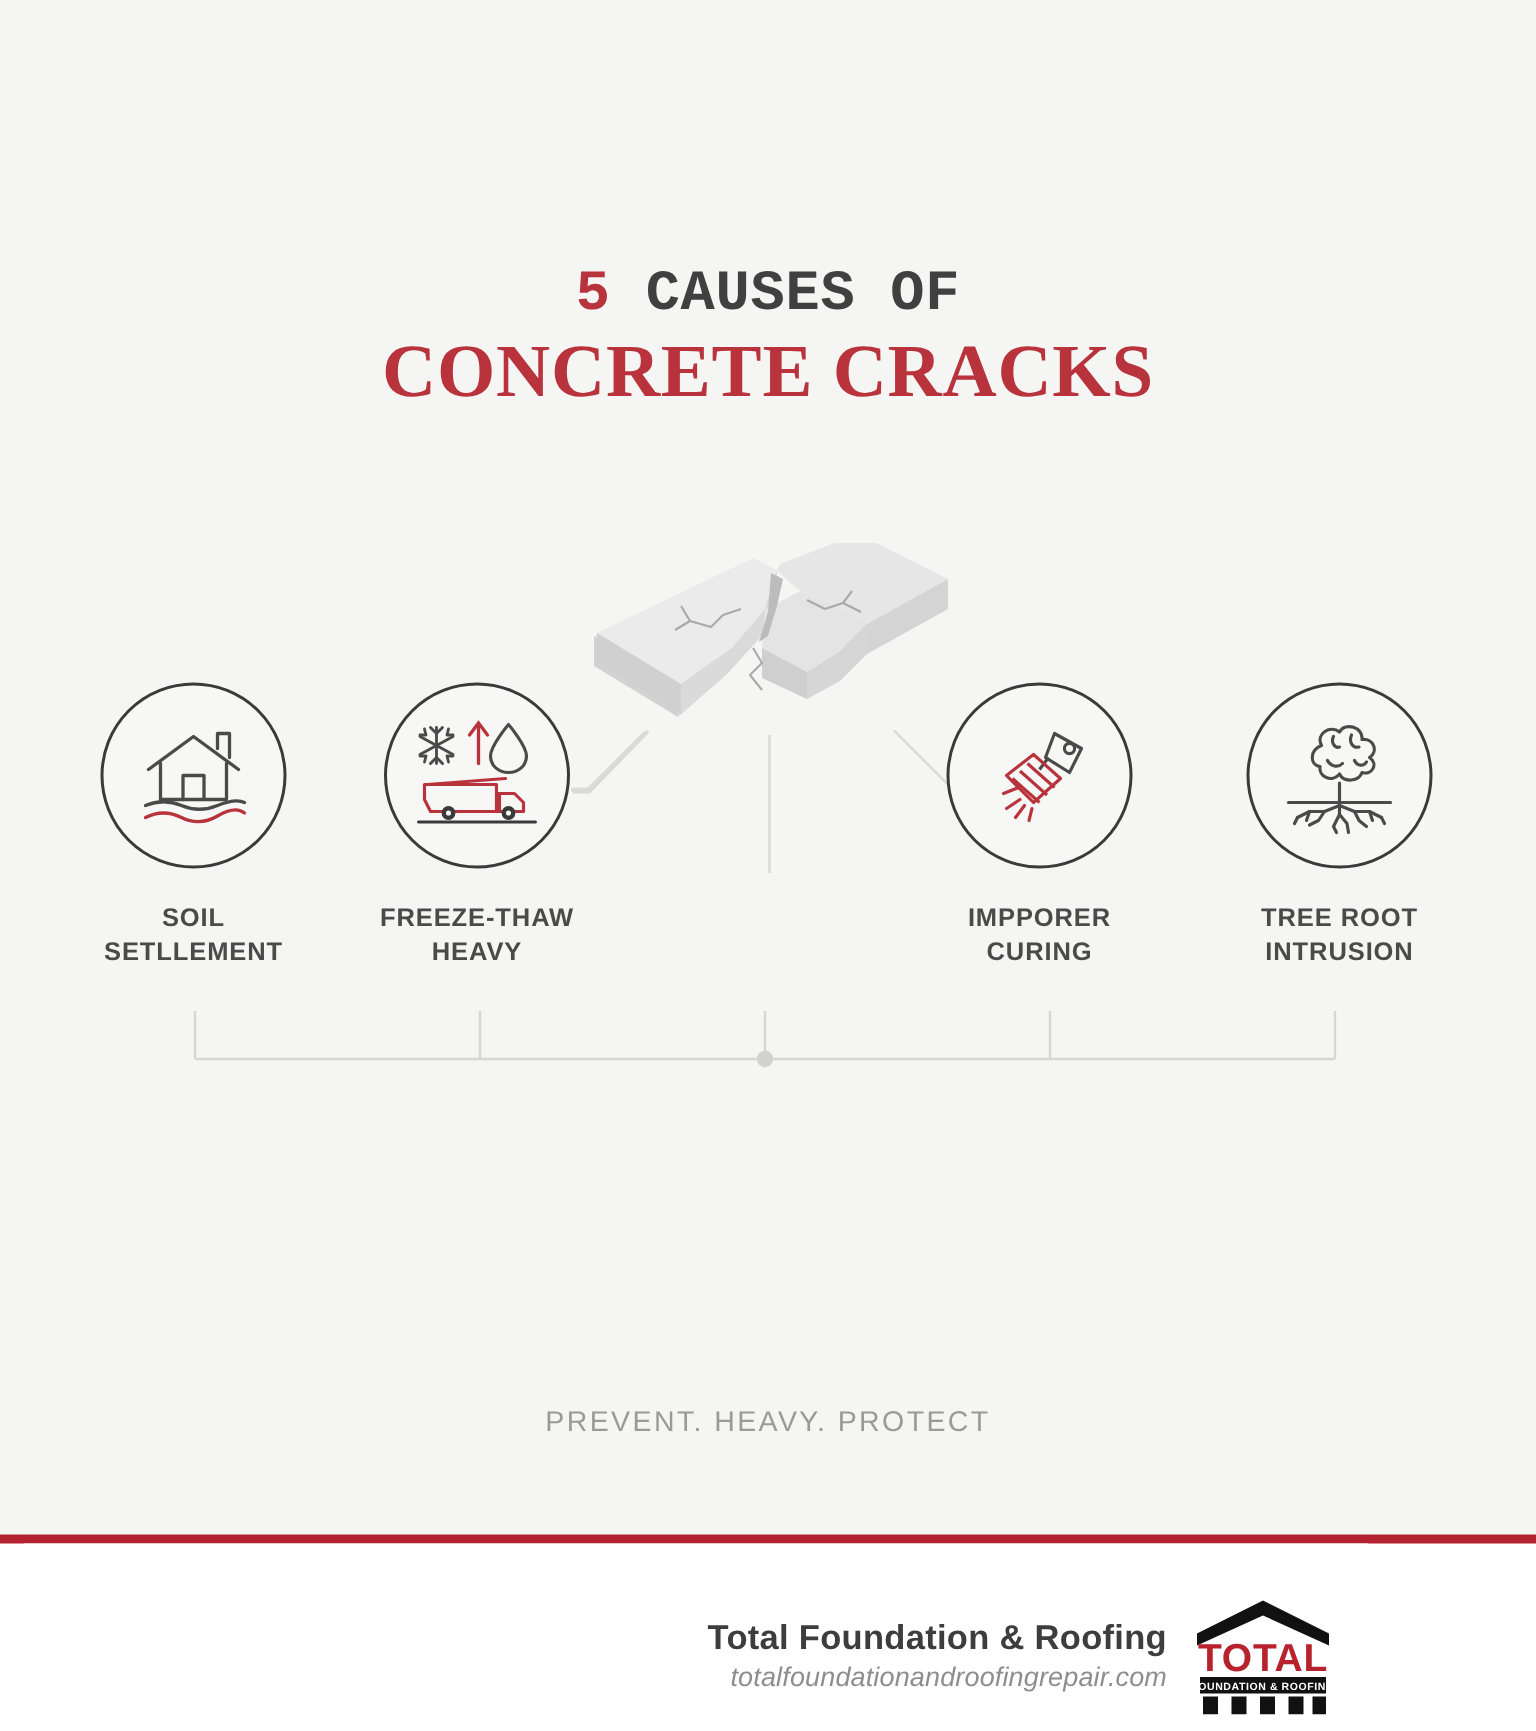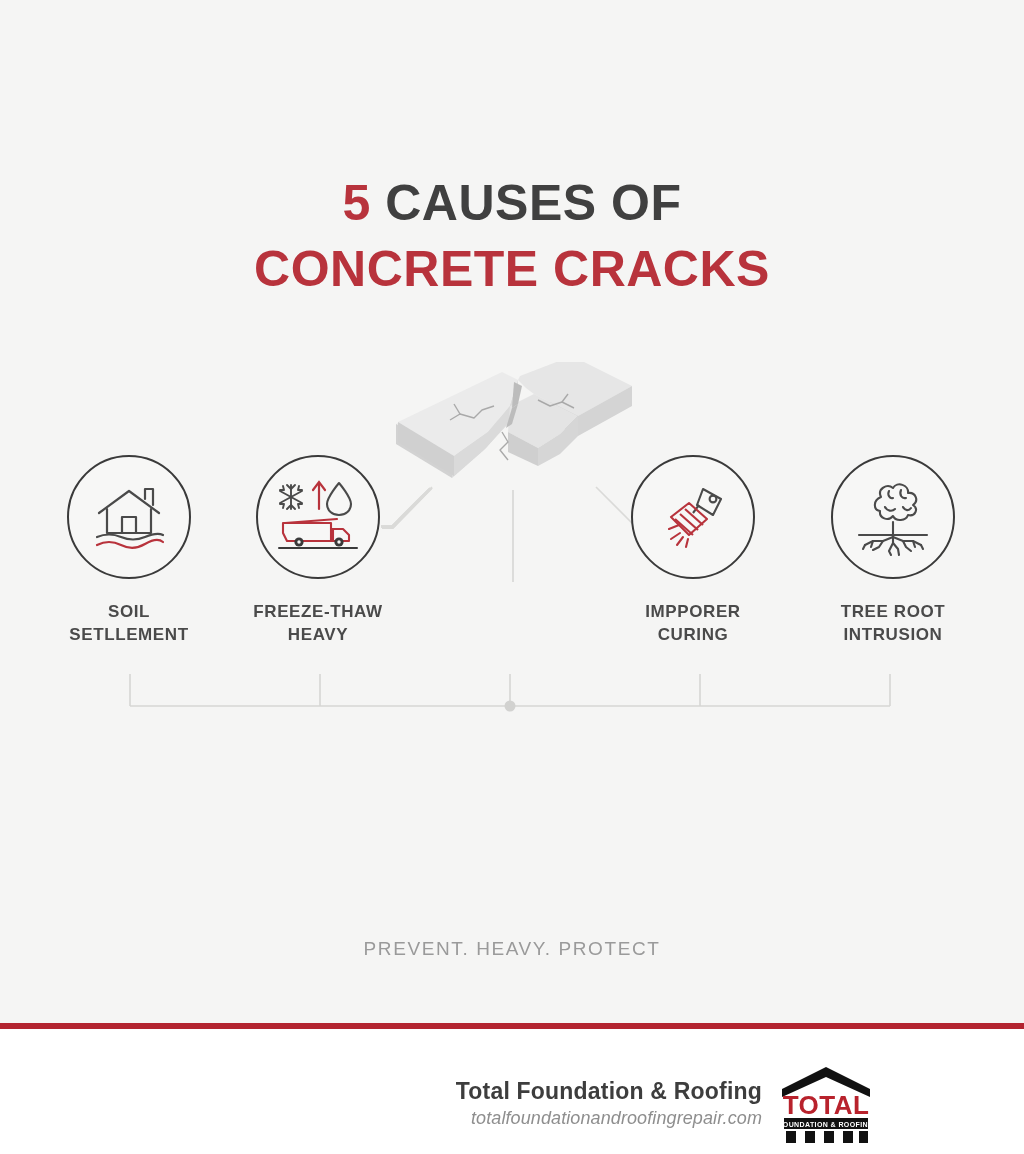--- a/index.html
+++ b/index.html
@@ -25,28 +25,30 @@
     background: #b32430;
   }
 
   
   #title-block {
     position: absolute; left: 0; top: 178px;
     width: 1024px; text-align: center;
     line-height: 1.0;
   }
   .title-line1 {
-    font-size: 50px; font-weight: bold; letter-spacing: 0.5px;
+    font-size: 38px; font-weight: bold; letter-spacing: 0.5px;
     color: #404040;
+    font-family: Liberation Mono, monospace;
   }
   .title-num { color: #b8333c; }
   .title-line2 {
-    margin-top: 16px;
+    margin-top: 6px;
     font-size: 50px; font-weight: bold; letter-spacing: 0.5px;
     color: #b8333c;
+    font-family: Liberation Serif, serif;
   }
 
   
   #slab { position: absolute; left: 388px; top: 362px; width: 252px; height: 128px; }
 
   
   #connectors { position: absolute; left: 0px; top: 360px; width: 1024px; height: 360px; }
 
   
   .node { position: absolute; width: 200px; text-align: center; }
@@ -70,21 +72,21 @@
 
   
   #tagline {
     position: absolute; left: 0; top: 938px; width: 1024px;
     text-align: center;
     font-size: 19px; letter-spacing: 1.6px; color: #9a9a9a;
   }
 
   
   #footer {
-    position: absolute; left: 0; top: 1029px;
+    position: absolute; left: 16px; top: 1029px;
     width: 896px; height: 125px;
     background: #ffffff;
   }
   #footer-inner {
     position: absolute; right: 24px; top: 34px;
     display: flex; align-items: center; gap: 18px;
   }
   #footer-text { text-align: right; }
   .company-name {
     font-size: 23px; font-weight: bold; color: #3d3d3d; letter-spacing: 0.2px;

